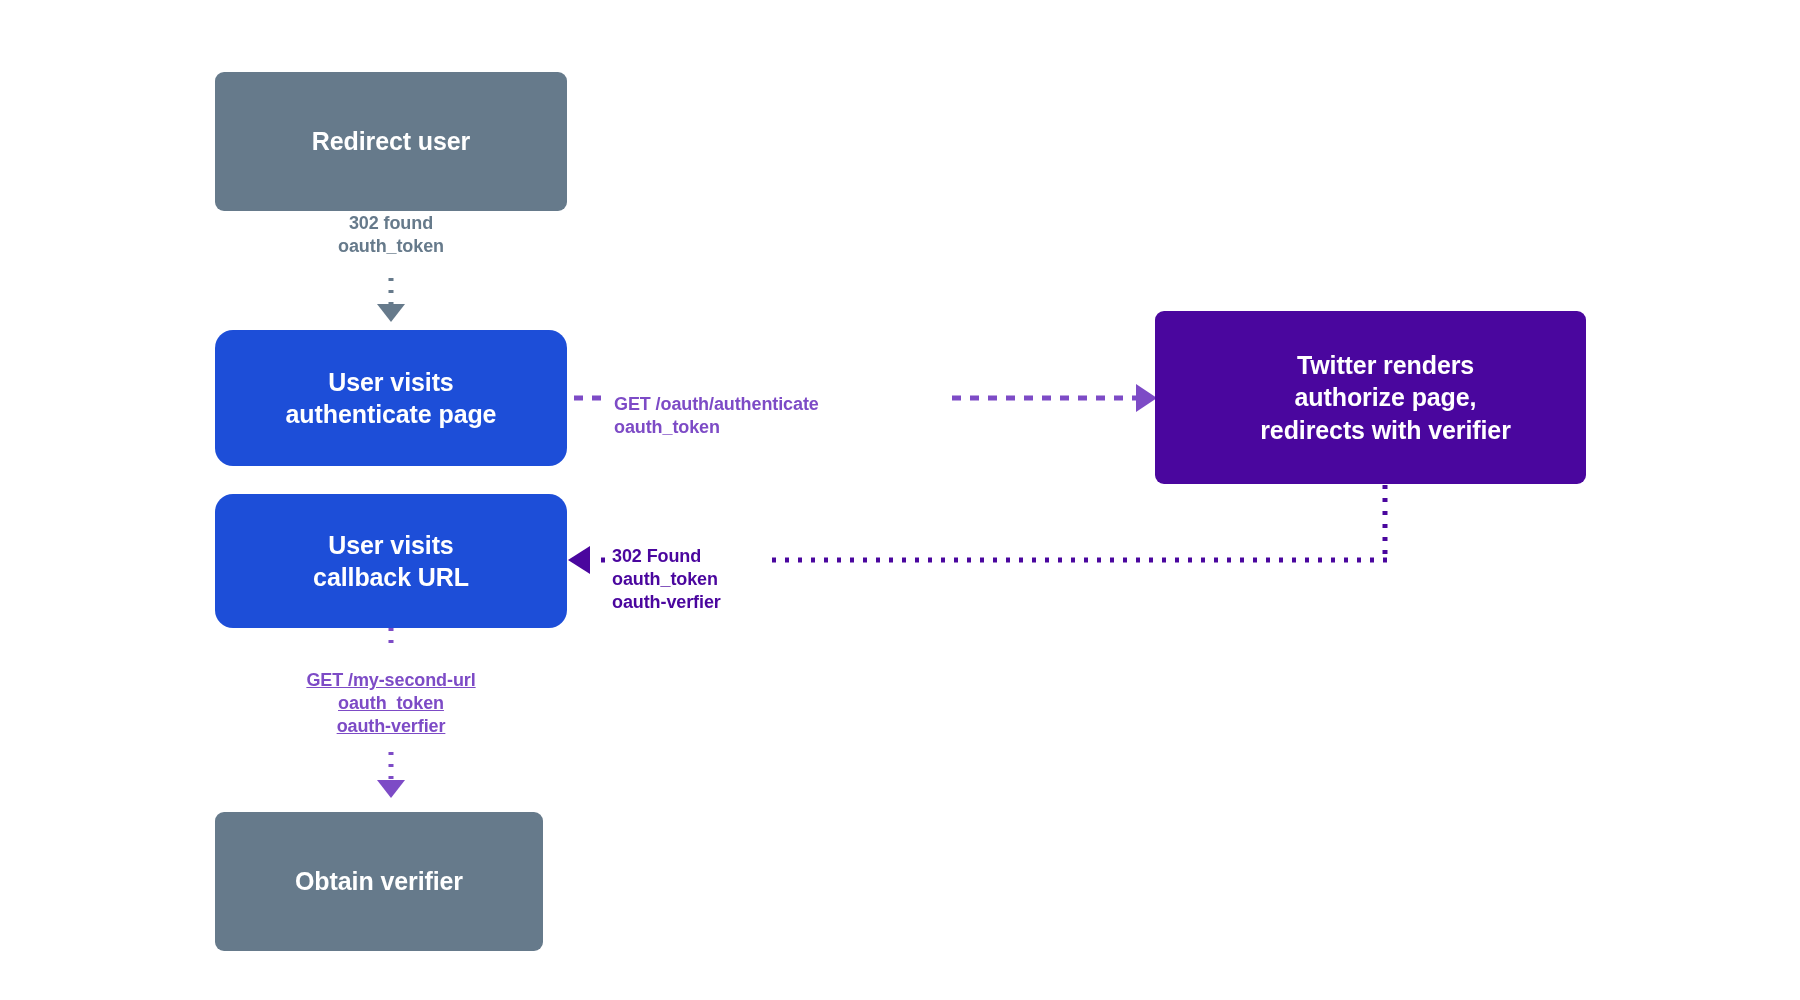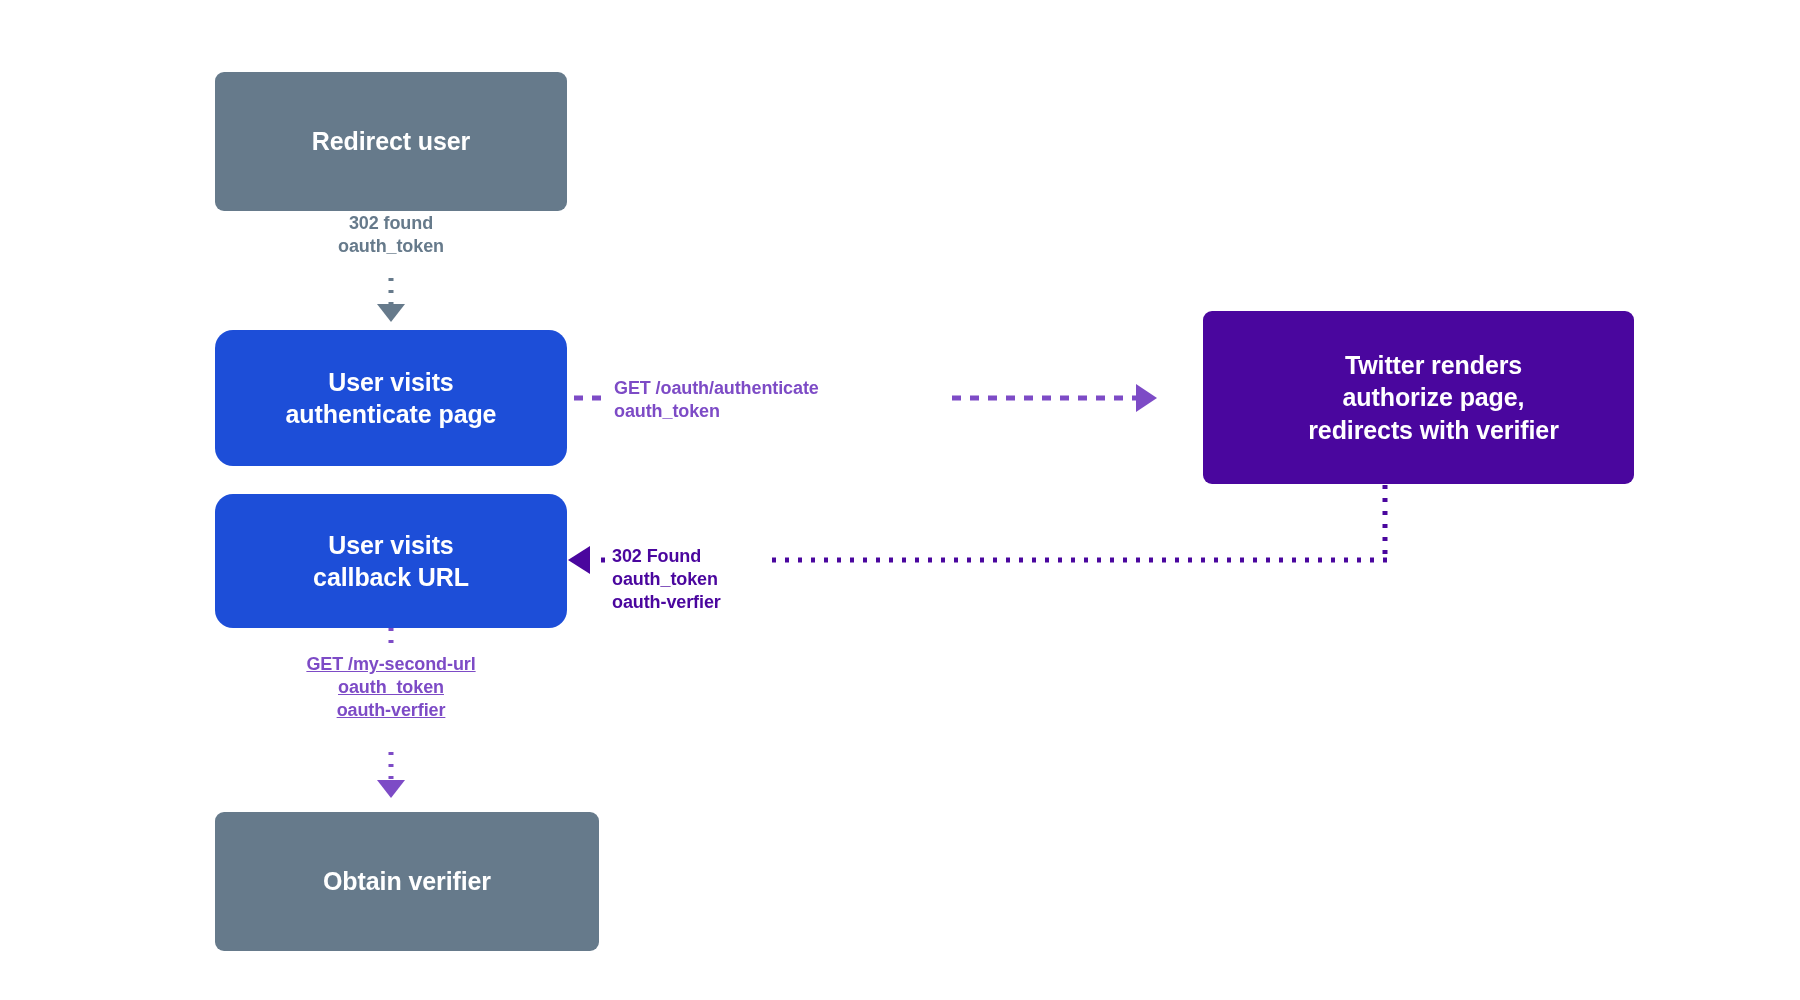--- a/index.html
+++ b/index.html
@@ -40,21 +40,21 @@
 
   .edge-label {
     position: absolute;
     font-weight: bold;
     font-size: 18px;
     line-height: 1.29;
     white-space: pre-line;
     letter-spacing: -0.1px;
   }
   .lbl-gray   { color: #667A8B; text-align: center; }
-  .lbl-purple { color: #7D4BC6; }
+  .lbl-purple { color: #7D4BC6; margin-top: 16px; }
   .lbl-deep   { color: #4A069E; }
 
   svg.wires {
     position: absolute;
     left: 0;
     top: 0;
     width: 1800px;
     height: 1000px;
     overflow: visible;
     pointer-events: none;
@@ -100,25 +100,25 @@
   <div class="node node-purple" style="left:215px; top:330px; width:352px; height:136px;">
     <span class="node-text">User visits
 authenticate page</span>
   </div>
 
   <div class="node node-purple" style="left:215px; top:494px; width:352px; height:134px;">
     <span class="node-text">User visits
 callback URL</span>
   </div>
 
-  <div class="node node-gray" style="left:215px; top:812px; width:384px; height:139px;">
+  <div class="node node-gray" style="left:215px; top:812px; width:328px; height:139px;">
     <span class="node-text">Obtain verifier</span>
   </div>
 
-  <div class="node node-deep" style="left:1203px; top:311px; width:431px; height:173px;padding-left:40px;">
+  <div class="node node-deep" style="left:1155px; top:311px; width:431px; height:173px;padding-left:40px;">
     <span class="node-text">Twitter renders
 authorize page,
 redirects with verifier</span>
   </div>
 
   <div class="edge-label lbl-gray" style="left:241px; top:212px; width:300px;">302 found
 oauth_token</div>
 
   <div class="edge-label lbl-purple" style="left:614px; top:377px; width:420px; text-align:left;">GET /oauth/authenticate
 oauth_token</div>

